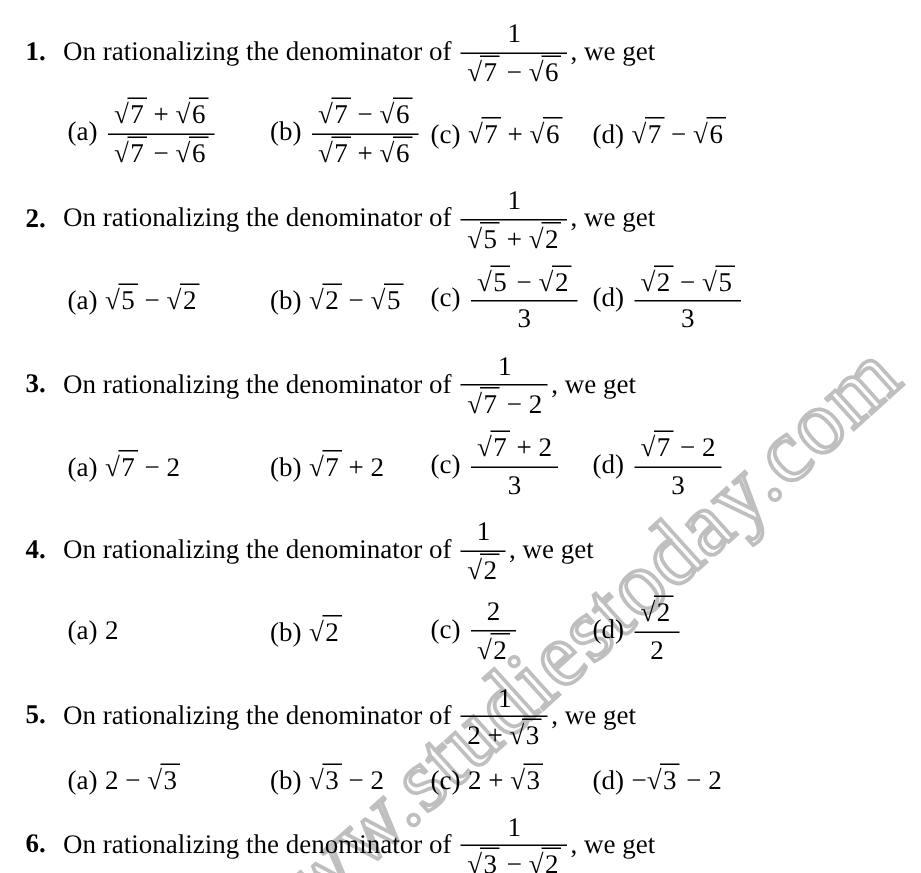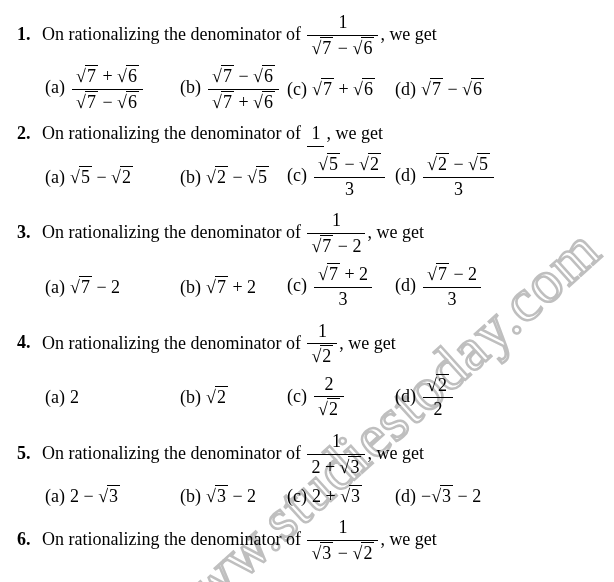--- a/index.html
+++ b/index.html
@@ -83,21 +83,21 @@
   <div class="content" id="questions">
   <div class="question">
     <div class="qline">
       <span class="qnum">1.</span><span class="qtext">On rationalizing the denominator of <span class="math"><span class="frac"><span class="num">1</span><span class="den"><span class="sqrt">√<span class="rad">7</span></span> − <span class="sqrt">√<span class="rad">6</span></span></span></span></span>, we get</span>
     </div>
     <div class="opts"><span class="opt opt-a"><span class="opt-label">(a)</span><span class="math"><span class="frac"><span class="num"><span class="sqrt">√<span class="rad">7</span></span> + <span class="sqrt">√<span class="rad">6</span></span></span><span class="den"><span class="sqrt">√<span class="rad">7</span></span> − <span class="sqrt">√<span class="rad">6</span></span></span></span></span></span><span class="opt opt-b"><span class="opt-label">(b)</span><span class="math"><span class="frac"><span class="num"><span class="sqrt">√<span class="rad">7</span></span> − <span class="sqrt">√<span class="rad">6</span></span></span><span class="den"><span class="sqrt">√<span class="rad">7</span></span> + <span class="sqrt">√<span class="rad">6</span></span></span></span></span></span><span class="opt opt-c"><span class="opt-label">(c)</span><span class="math"><span class="sqrt">√<span class="rad">7</span></span> + <span class="sqrt">√<span class="rad">6</span></span></span></span><span class="opt opt-d"><span class="opt-label">(d)</span><span class="math"><span class="sqrt">√<span class="rad">7</span></span> − <span class="sqrt">√<span class="rad">6</span></span></span></span></div>
   </div>
 
   <div class="question">
     <div class="qline">
-      <span class="qnum">2.</span><span class="qtext">On rationalizing the denominator of <span class="math"><span class="frac"><span class="num">1</span></span></span>, we get</span>
+      <span class="qnum">2.</span><span class="qtext">On rationalizing the denominator of <span class="math"><span class="frac"><span class="num">1</span><span class="den"><span class="sqrt">√<span class="rad">5</span></span> + <span class="sqrt">√<span class="rad">2</span></span></span></span></span>, we get</span>
     </div>
     <div class="opts"><span class="opt opt-a"><span class="opt-label">(a)</span><span class="math"><span class="sqrt">√<span class="rad">5</span></span> − <span class="sqrt">√<span class="rad">2</span></span></span></span><span class="opt opt-b"><span class="opt-label">(b)</span><span class="math"><span class="sqrt">√<span class="rad">2</span></span> − <span class="sqrt">√<span class="rad">5</span></span></span></span><span class="opt opt-c"><span class="opt-label">(c)</span><span class="math"><span class="frac"><span class="num"><span class="sqrt">√<span class="rad">5</span></span> − <span class="sqrt">√<span class="rad">2</span></span></span><span class="den">3</span></span></span></span><span class="opt opt-d"><span class="opt-label">(d)</span><span class="math"><span class="frac"><span class="num"><span class="sqrt">√<span class="rad">2</span></span> − <span class="sqrt">√<span class="rad">5</span></span></span><span class="den">3</span></span></span></span></div>
   </div>
 
   <div class="question">
     <div class="qline">
       <span class="qnum">3.</span><span class="qtext">On rationalizing the denominator of <span class="math"><span class="frac"><span class="num">1</span><span class="den"><span class="sqrt">√<span class="rad">7</span></span> − 2</span></span></span>, we get</span>
     </div>
     <div class="opts"><span class="opt opt-a"><span class="opt-label">(a)</span><span class="math"><span class="sqrt">√<span class="rad">7</span></span> − 2</span></span><span class="opt opt-b"><span class="opt-label">(b)</span><span class="math"><span class="sqrt">√<span class="rad">7</span></span> + 2</span></span><span class="opt opt-c"><span class="opt-label">(c)</span><span class="math"><span class="frac"><span class="num"><span class="sqrt">√<span class="rad">7</span></span> + 2</span><span class="den">3</span></span></span></span><span class="opt opt-d"><span class="opt-label">(d)</span><span class="math"><span class="frac"><span class="num"><span class="sqrt">√<span class="rad">7</span></span> − 2</span><span class="den">3</span></span></span></span></div>
   </div>

